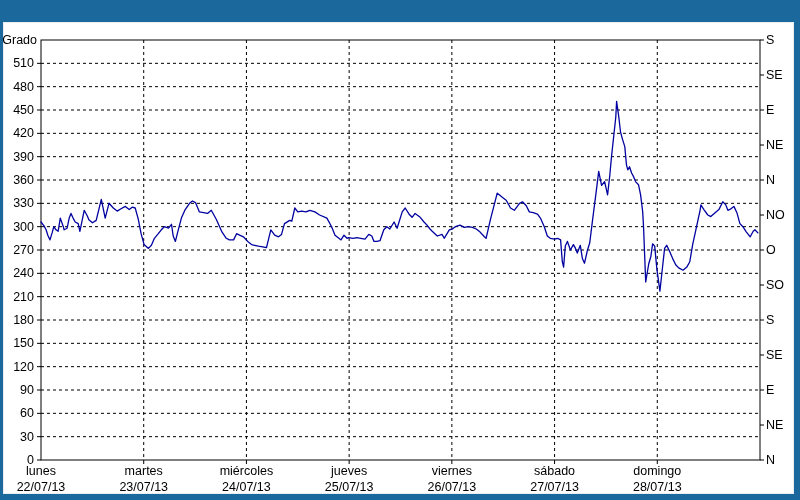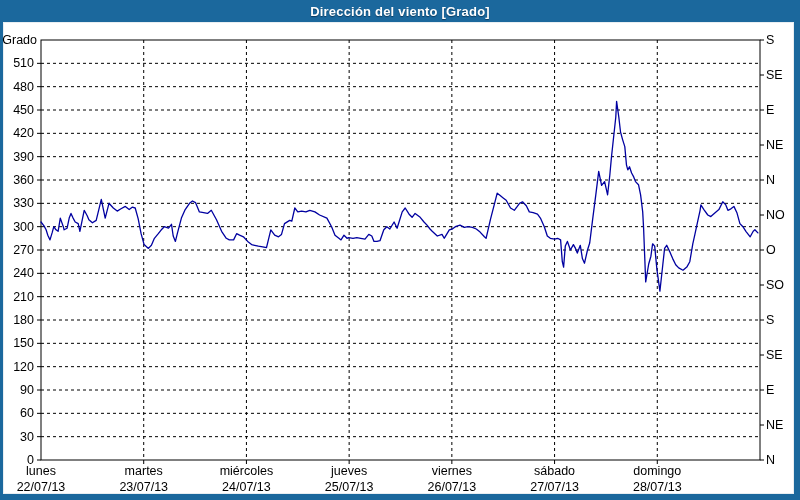--- a/index.html
+++ b/index.html
@@ -19,23 +19,20 @@
     position:absolute;left:3px;top:22px;right:6px;bottom:6px;
     background:#ffffff;border:1px solid #e8eef2;
   }
   svg{position:absolute;left:0;top:0;}
   text{font-family:"Liberation Sans","DejaVu Sans",sans-serif;}
 </style>
 </head>
 <body>
 
 <div class="window">
-  <div class="titlebar">
-    <span>Dirección del viento [Grado]</span>
-  </div>
   <div class="content"></div>
   <svg id="chart" width="800" height="500" viewBox="0 0 800 500">
       <g>
         <line x1="41" x2="760" y1="436.6666666666667" y2="436.6666666666667" stroke="#000000" stroke-width="1" stroke-dasharray="3 3"></line>
         <line x1="41" x2="760" y1="413.3333333333333" y2="413.3333333333333" stroke="#000000" stroke-width="1" stroke-dasharray="3 3"></line>
         <line x1="41" x2="760" y1="390" y2="390" stroke="#000000" stroke-width="1" stroke-dasharray="3 3"></line>
         <line x1="41" x2="760" y1="366.6666666666667" y2="366.6666666666667" stroke="#000000" stroke-width="1" stroke-dasharray="3 3"></line>
         <line x1="41" x2="760" y1="343.3333333333333" y2="343.3333333333333" stroke="#000000" stroke-width="1" stroke-dasharray="3 3"></line>
         <line x1="41" x2="760" y1="320" y2="320" stroke="#000000" stroke-width="1" stroke-dasharray="3 3"></line>
         <line x1="41" x2="760" y1="296.66666666666663" y2="296.66666666666663" stroke="#000000" stroke-width="1" stroke-dasharray="3 3"></line>

